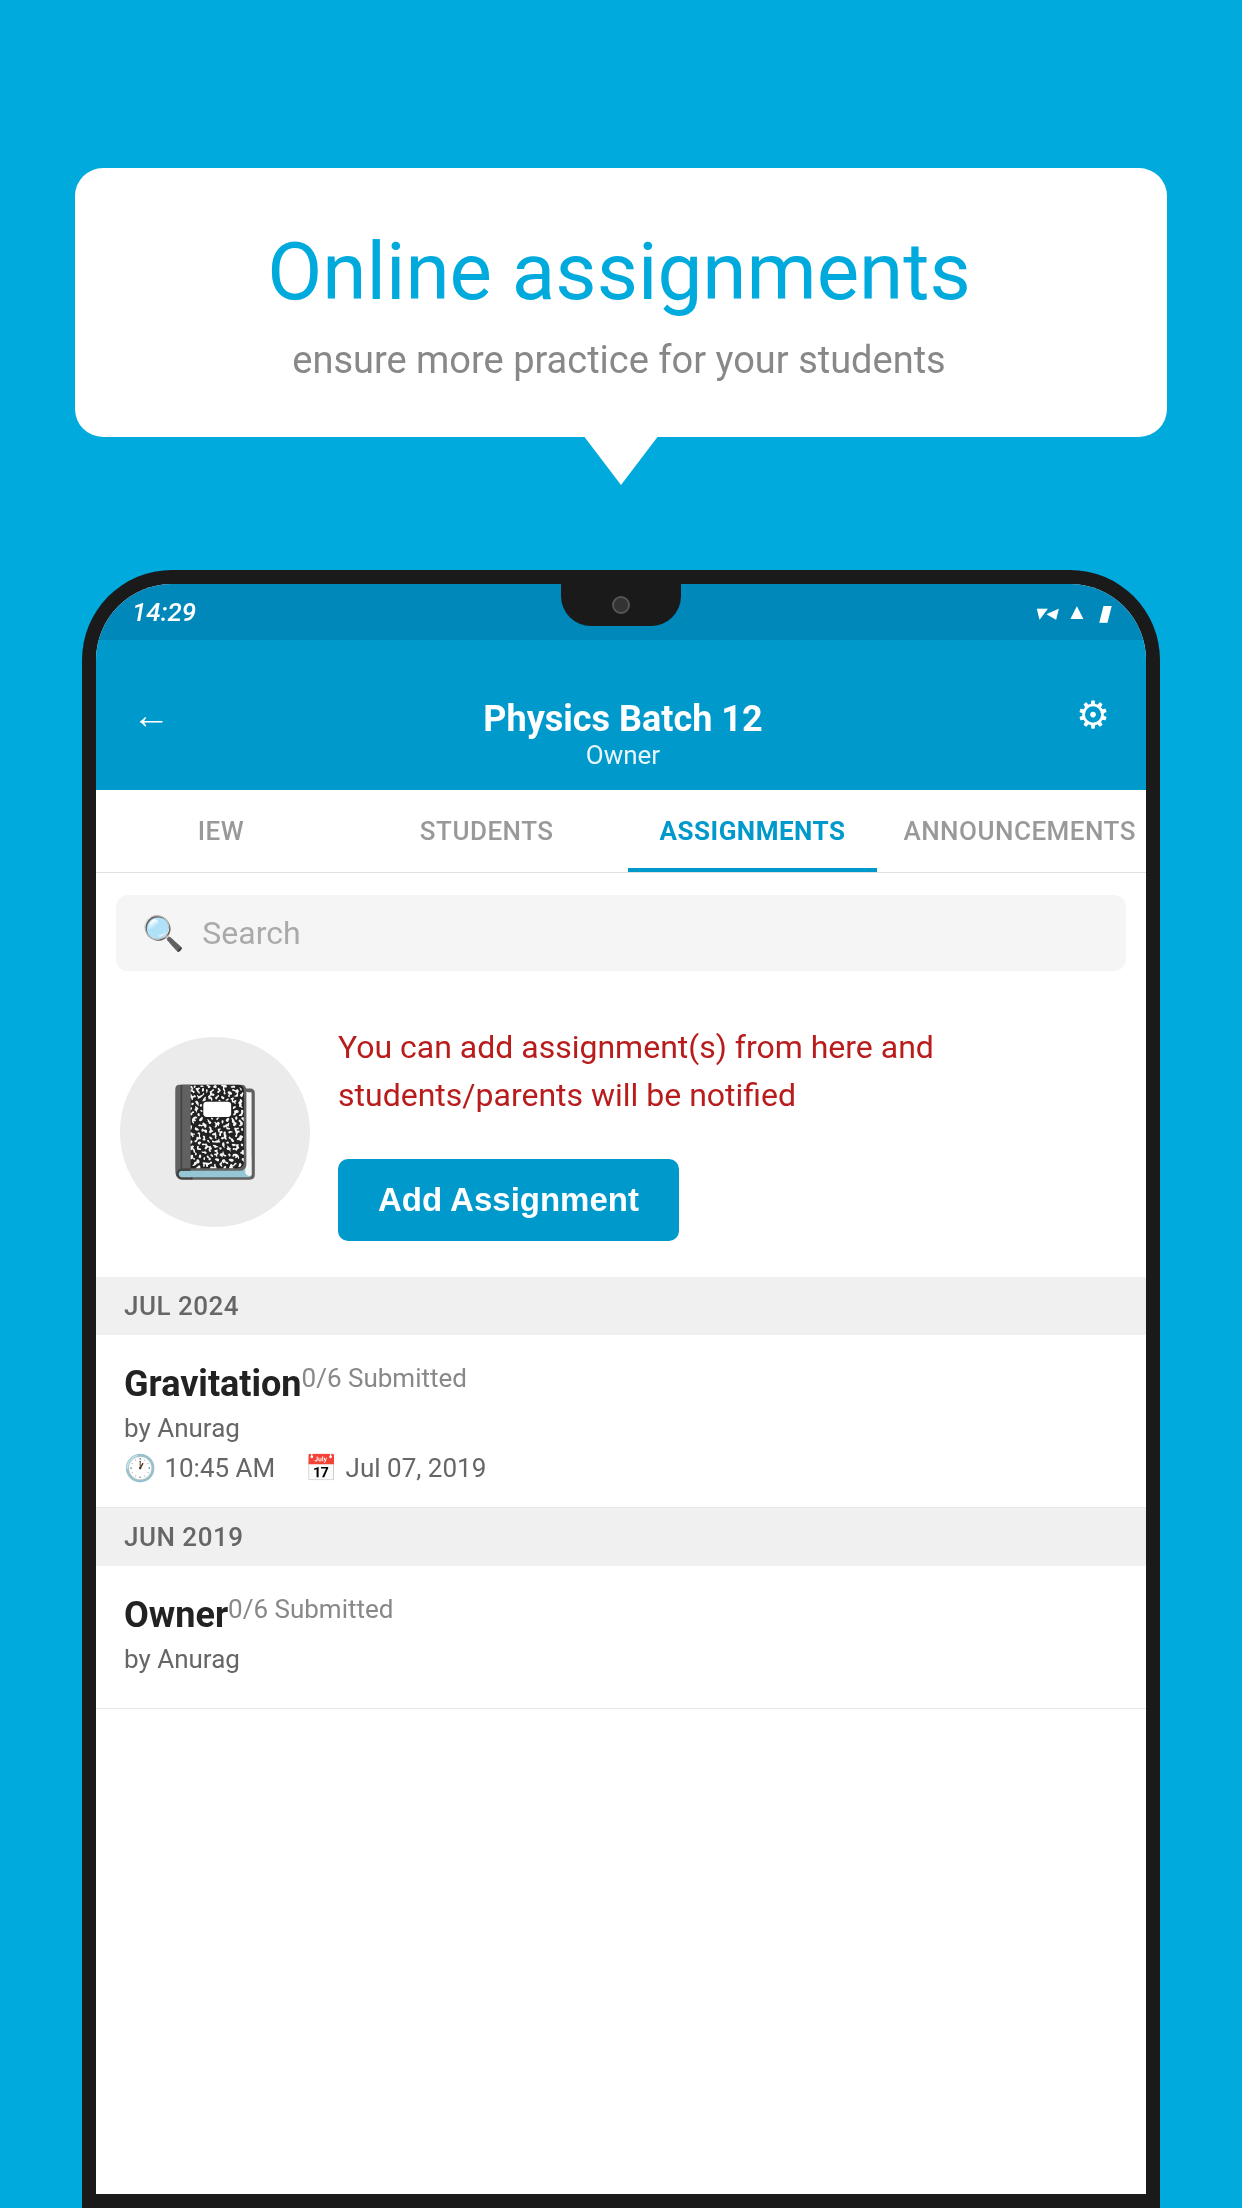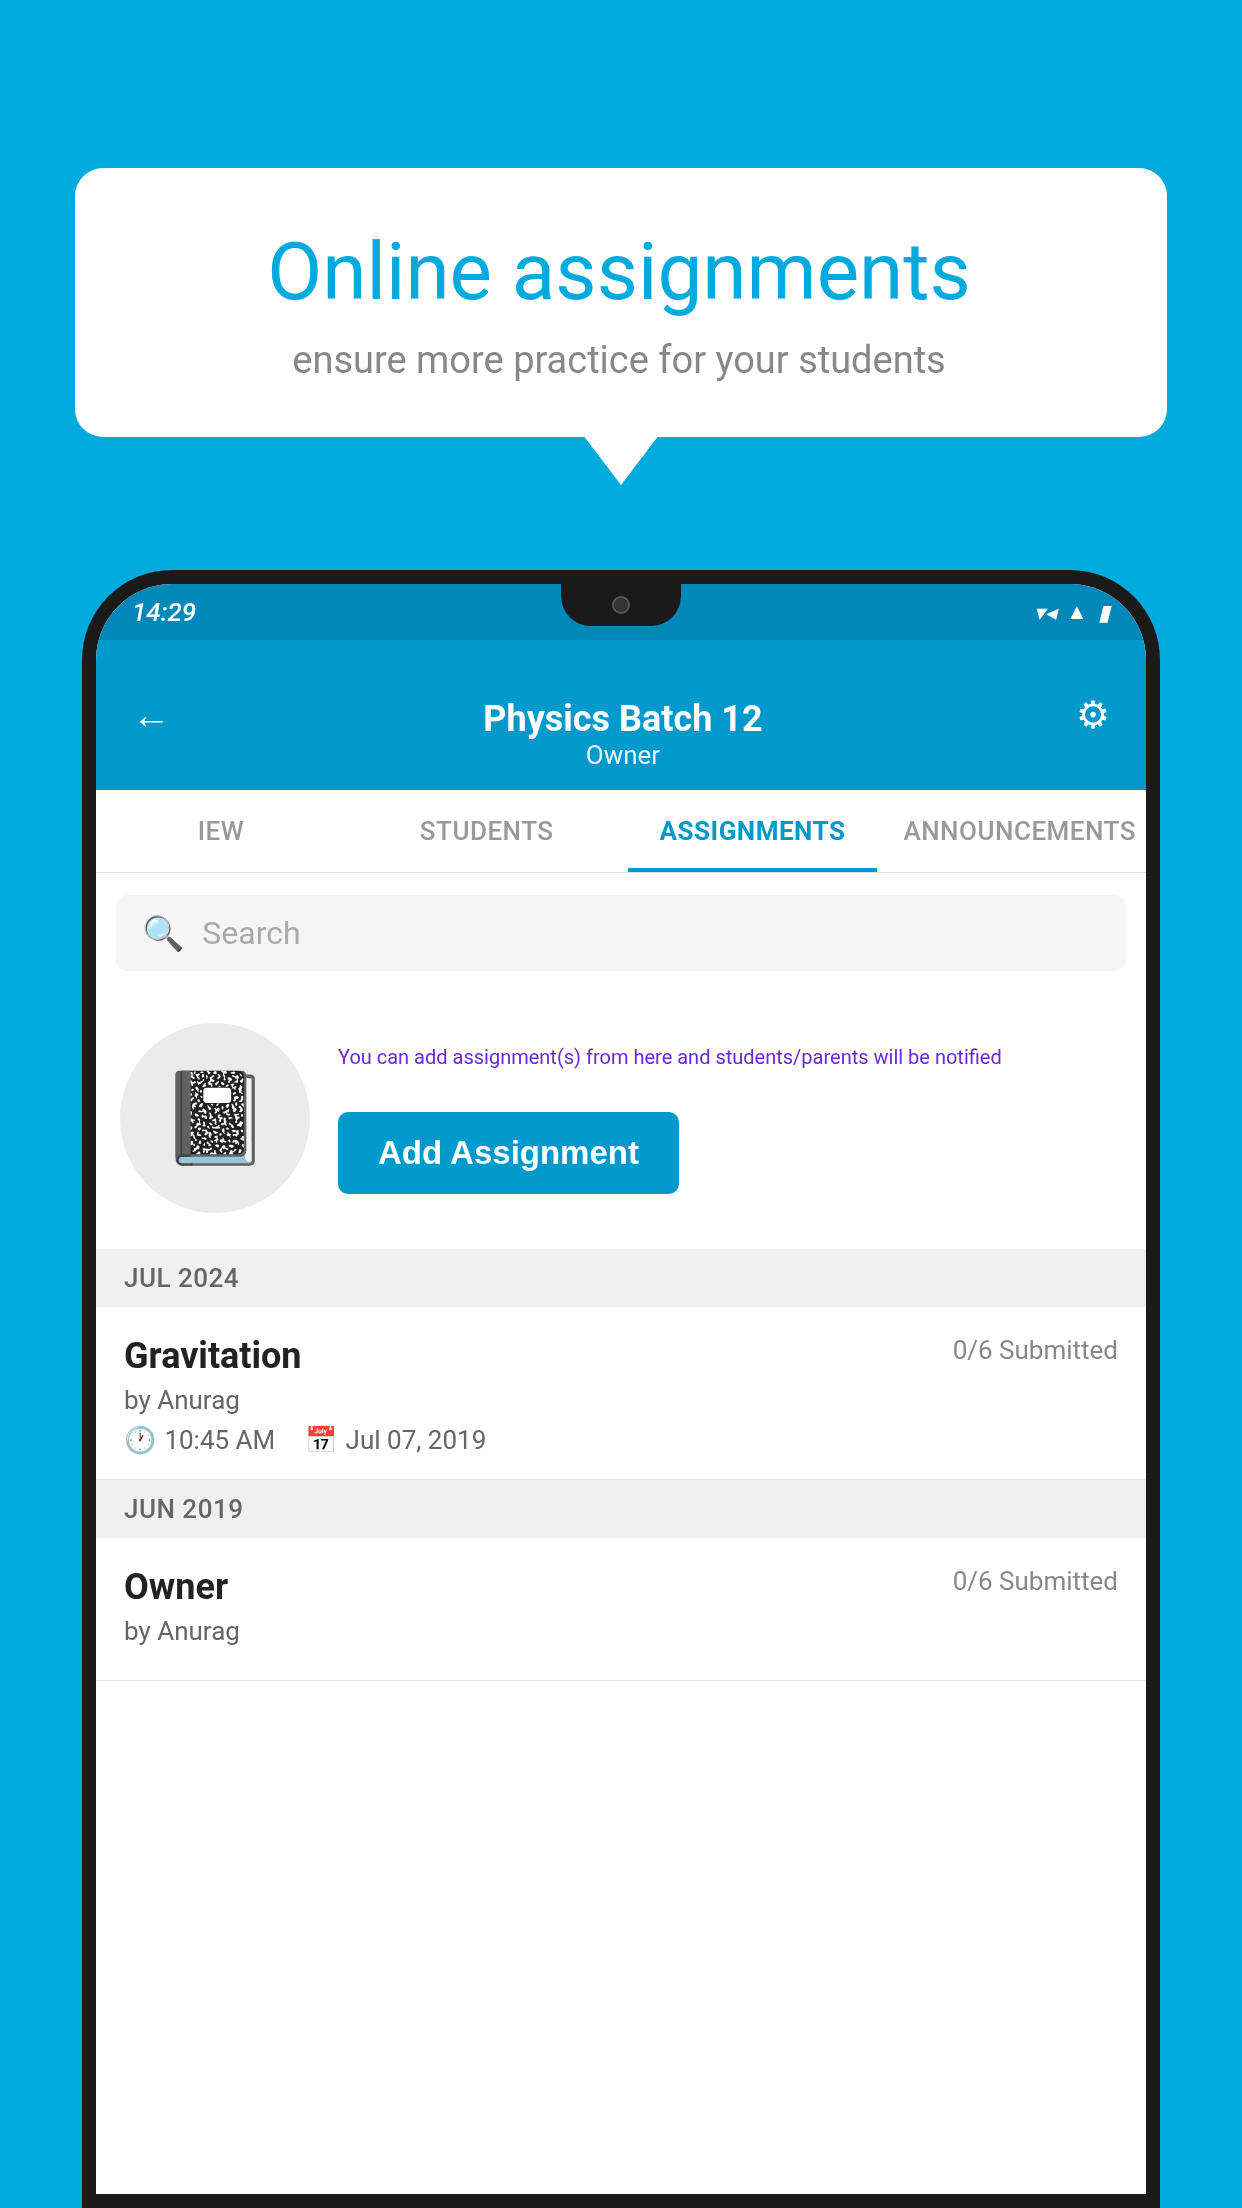--- a/index.html
+++ b/index.html
@@ -251,22 +251,22 @@
 
     .notebook-icon {
       font-size: 90px;
     }
 
     .empty-content {
       flex: 1;
     }
 
     .empty-text {
-      font-size: 20px;
-      color: #6d28d9;
+      font-size: 32px;
+      color: #b91c1c;
       line-height: 1.5;
       margin-bottom: 40px;
     }
 
     .add-assignment-btn {
       background: #0099CC;
       color: white;
       border: none;
       border-radius: 10px;
       padding: 22px 40px;
@@ -287,21 +287,21 @@
 
     
     .assignment-item {
       background: white;
       padding: 28px 28px 24px 28px;
       border-bottom: 1px solid #e8e8e8;
     }
 
     .assignment-top-row {
       display: flex;
-      justify-content: space-between;
+      justify-content: flex-start;
       align-items: flex-start;
       margin-bottom: 8px;
     }
 
     .assignment-name {
       font-size: 36px;
       font-weight: 700;
       color: #222;
     }
 

